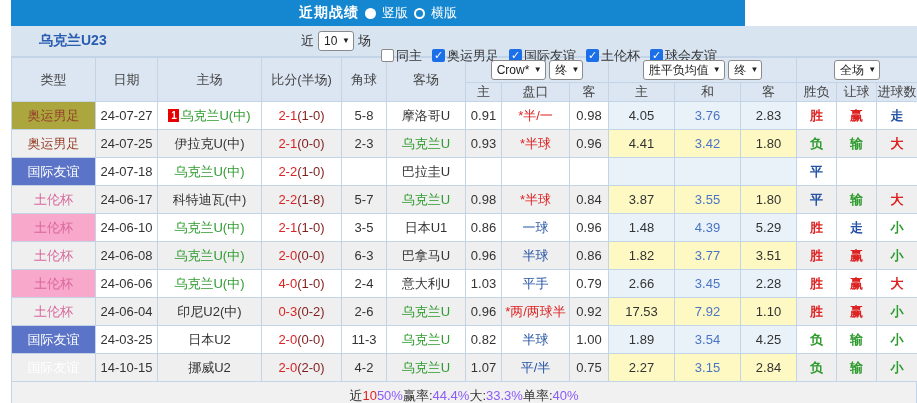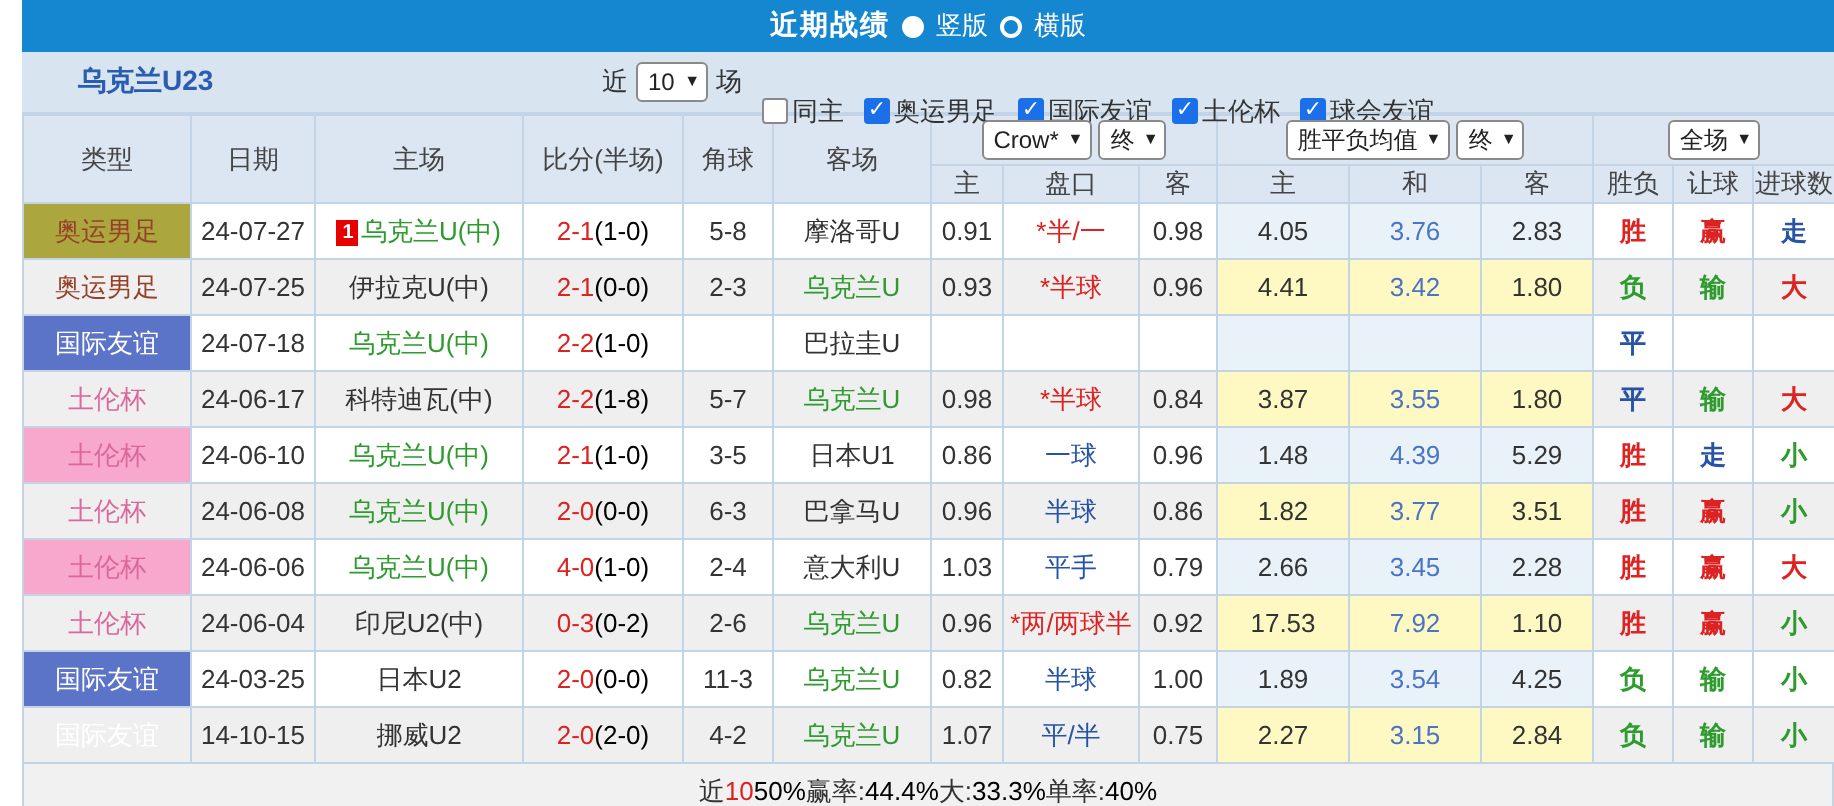--- a/index.html
+++ b/index.html
@@ -1,20 +1,20 @@
 <!DOCTYPE html>
 <html><head>
 <meta charset="utf-8">
 <style>
   html,body{margin:0;padding:0;background:#fff;}
   body{width:917px;height:403px;overflow:hidden;font-family:"Liberation Sans","DejaVu Sans",sans-serif;color:#333;}
   .page{padding-left:11px;}
 
   
-  .topbar{width:906px;height:26px;background:#1587D1;display:flex;align-items:center;justify-content:center;gap:6px;color:#fff;font-size:13px;}
+  .topbar{width:734px;height:26px;background:#1587D1;display:flex;align-items:center;justify-content:center;gap:6px;color:#fff;font-size:13px;}
   .topbar .title{font-weight:bold;font-size:14px;letter-spacing:1px;}
   .radio{display:inline-block;border-radius:50%;}
   .radio.on{width:11px;height:11px;background:#fff;}
   .radio.off{width:7px;height:7px;border:2px solid #fff;background:transparent;}
 
   
   .filterbar{width:906px;height:30px;background:#D9E4F1;display:flex;align-items:center;position:relative;font-size:13px;border-bottom:1px solid #c3d4e6;}
   .teamname{position:absolute;left:28px;font-weight:bold;color:#2A5DB0;font-size:14px;}
   .filters{margin:0 auto;display:flex;align-items:center;gap:4px;padding-left:90px;}
   .cb{display:inline-block;width:13px;height:13px;border-radius:2px;background:#1B6FE8;color:#fff;font-size:11px;line-height:13px;text-align:center;vertical-align:-2px;margin-right:2px;font-weight:bold;}
@@ -37,30 +37,30 @@
   tbody td.eu{background:#E9F2F9;margin-left:36px;}
   tbody tr.stripe td.eu{background:#fef9c3;}
   td.t-olympic{background:#ABA73E;color:#96402A;}
   td.t-friendly{background:#5B74C7;color:#fff;}
   td.t-toulon{background:#F8A8CB;color:#D9679C;}
   .c-red{color:#DD2222;}
   .c-green{color:#2E9B2E;}
   .c-blue{color:#2653A6;}
   .c-black{color:#333;}
   .score-ft{color:#DD2222;}
-  .score-ht{color:#000000;}
+  .score-ht{color:#7f1d1d;}
   td.res{font-weight:bold;}
   .eu-draw{color:#4A74C4;}
   .badge{display:inline-block;background:#E60000;color:#fff;font-size:10px;line-height:13px;height:13px;min-width:9px;padding:0 1px;margin-right:1px;vertical-align:1px;font-weight:bold;}
 
   
   .footer{width:904px;height:27px;background:#F1F1F1;border:1px solid #C3D4E6;border-top:none;display:flex;align-items:center;justify-content:center;font-size:13px;color:#333;}
   .footer .k{color:#333;}
   .footer .r{color:#DD2222;}
-  .footer .b{color:#000000;}
+  .footer .b{color:#8b5cf6;}
 </style>
 </head>
 <body>
 
 <div class="page">
 
   <div class="topbar">
     <span class="title">近期战绩</span>
     <span class="radio on"></span>
     <span>竖版</span>

